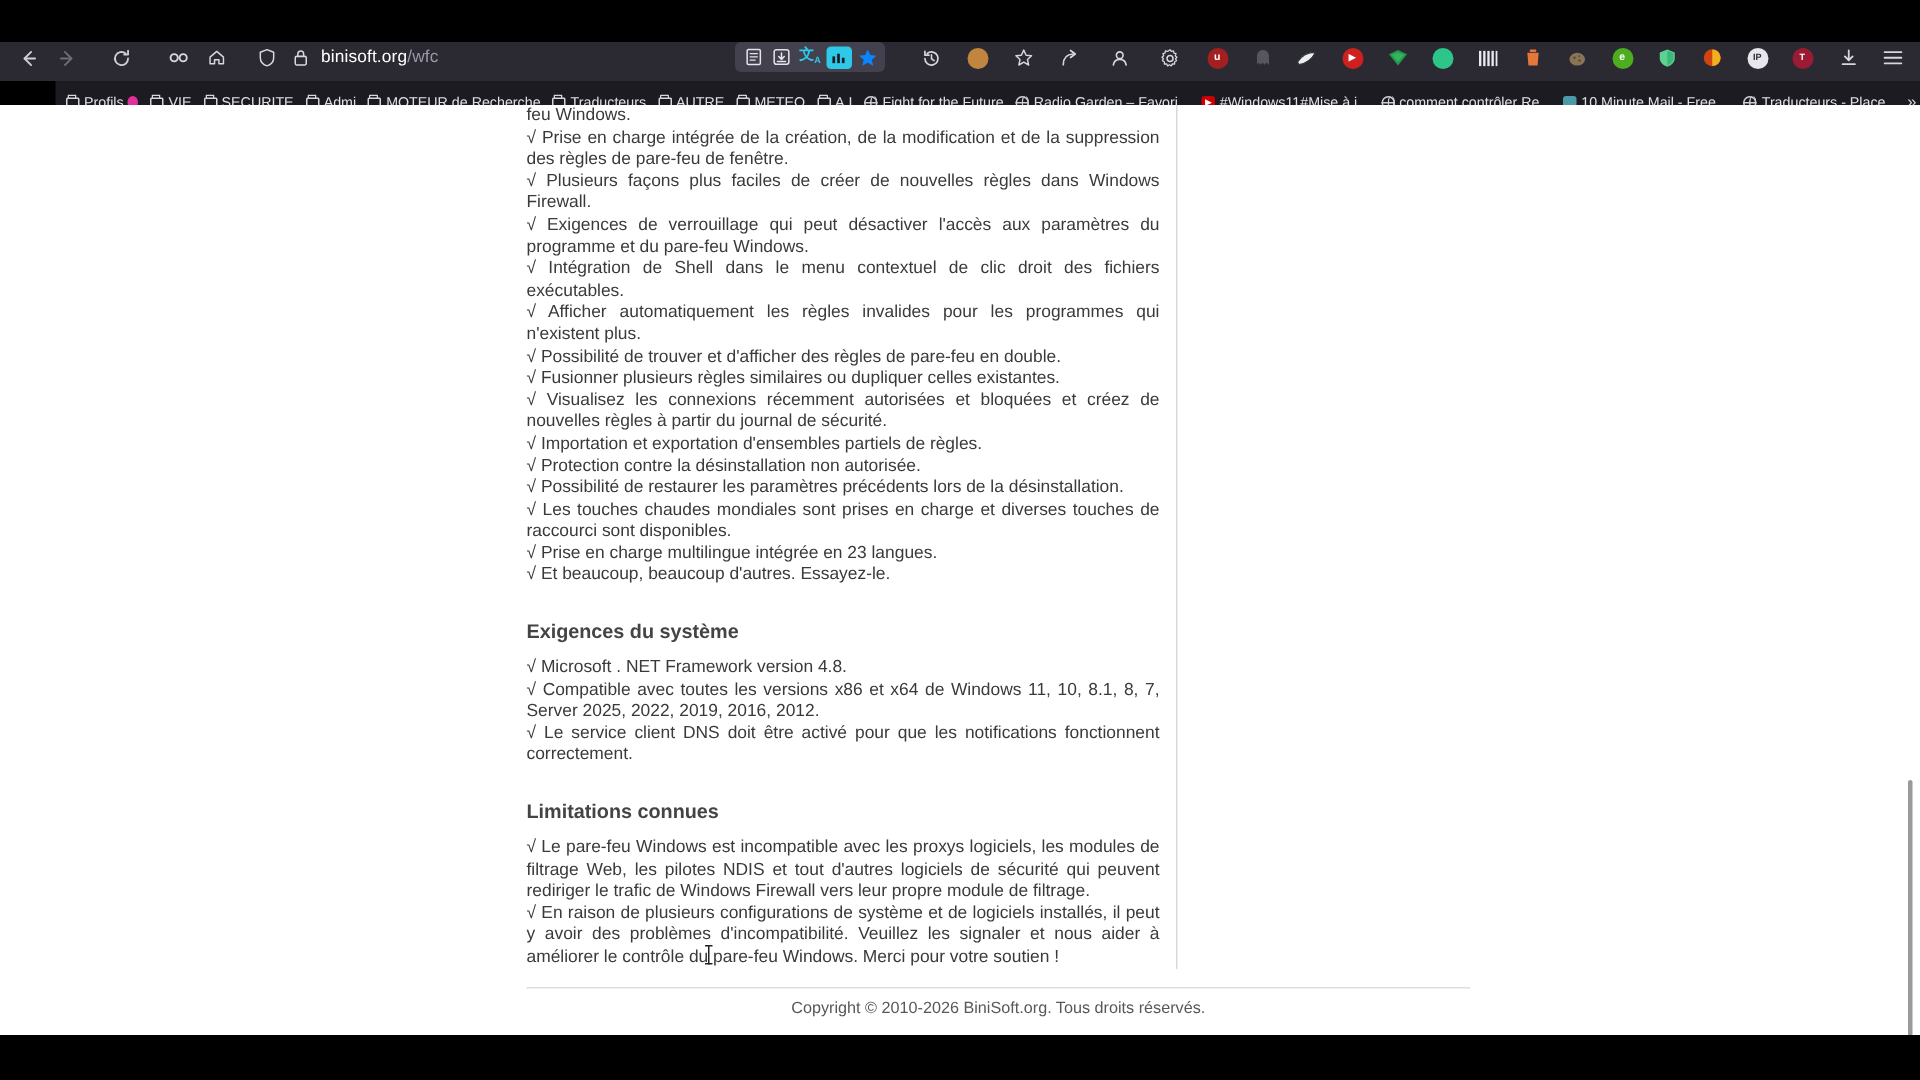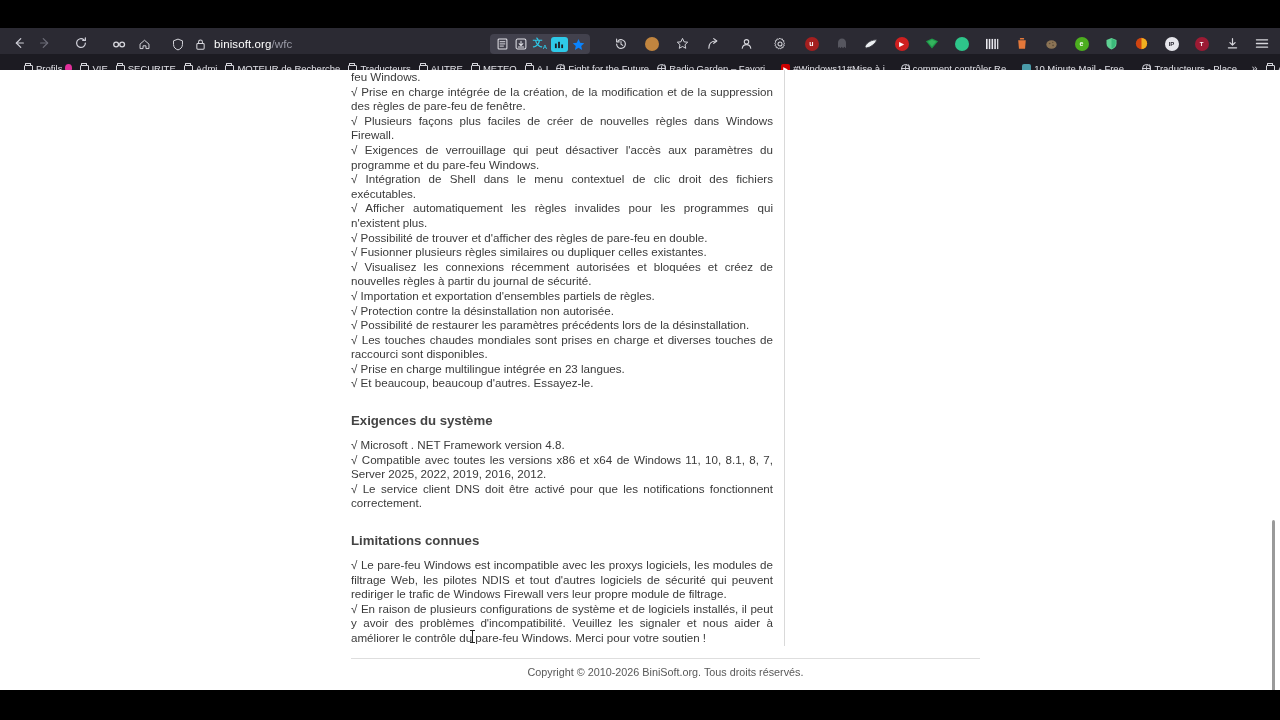--- a/index.html
+++ b/index.html
@@ -21,21 +21,21 @@
   #tab-strip {
     height: 28px;
     background: #000000;
     width: 100%;
   }
 
   #nav-bar {
     height: 26px;
     background: #2b2a33;
     display: flex;
-    align-items: flex-end;
+    align-items: flex-start;
     padding: 0 6px;
     gap: 0px;
   }
 
   .nav-btn {
     width: 26px; height: 22px;
     display: flex; align-items: center; justify-content: center;
     color: #cfcfd8;
     border-radius: 4px;
     flex: 0 0 auto;
@@ -101,25 +101,26 @@
     width: 17px; height: 15px;
     display: flex; align-items: center; justify-content: center;
   }
 
   
   #bookmarks-bar {
     height: 28px;
     background: #1c1b22;
     display: flex;
     align-items: center;
-    padding: 0 20px;
+    padding: 0 3px;
     font-size: 9.5px;
     color: #e0e0e6;
     white-space: nowrap;
     overflow: hidden;
+    margin-left: 37px;
   }
 
   .bm {
     display: flex; align-items: center;
     gap: 3px;
     padding: 0 4px;
     height: 15px;
     flex: 0 0 auto;
     border-radius: 3px;
   }

